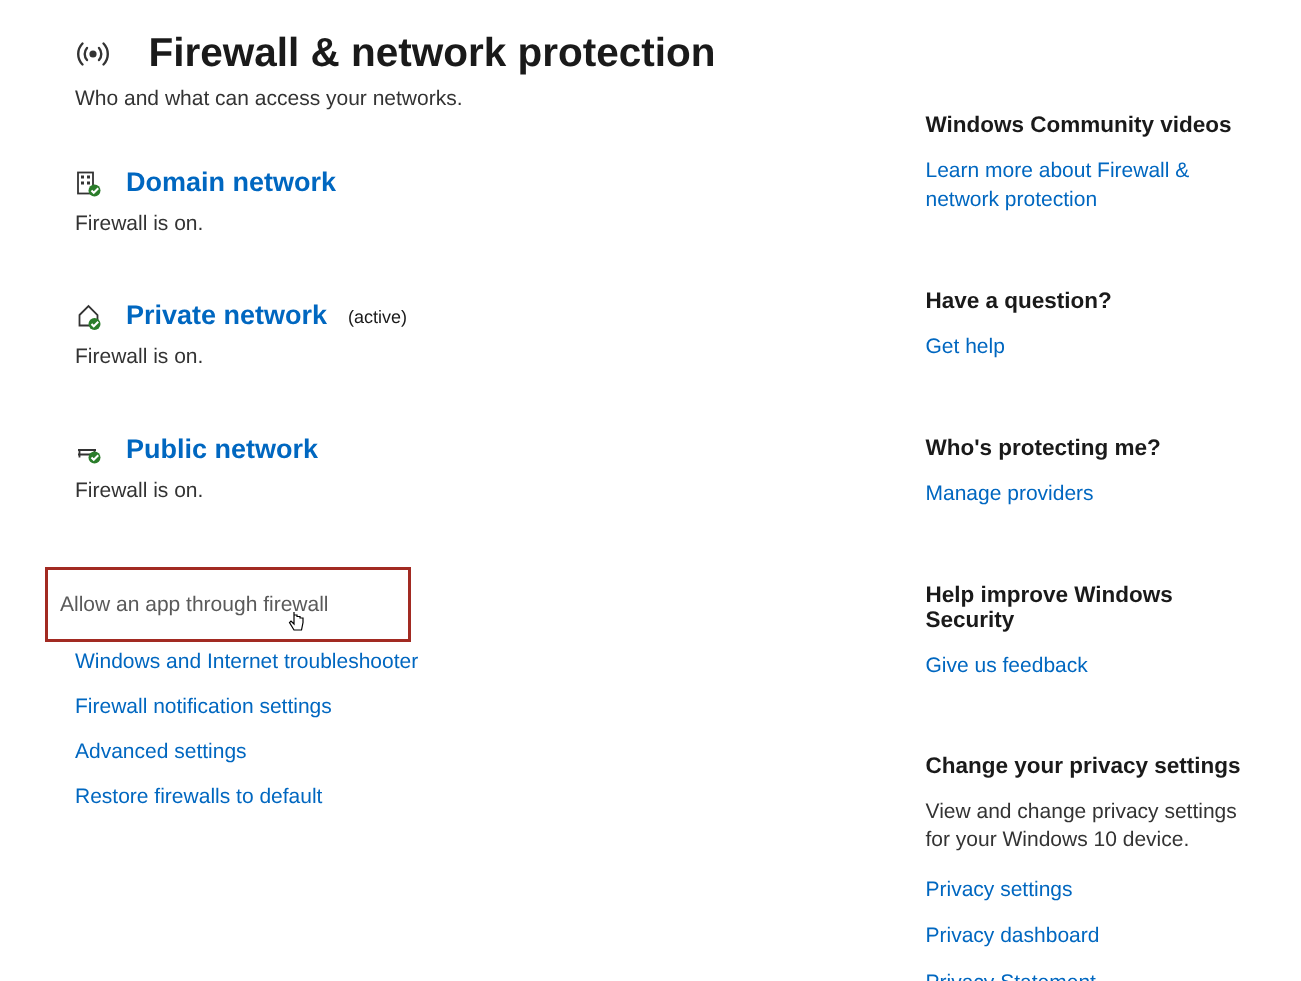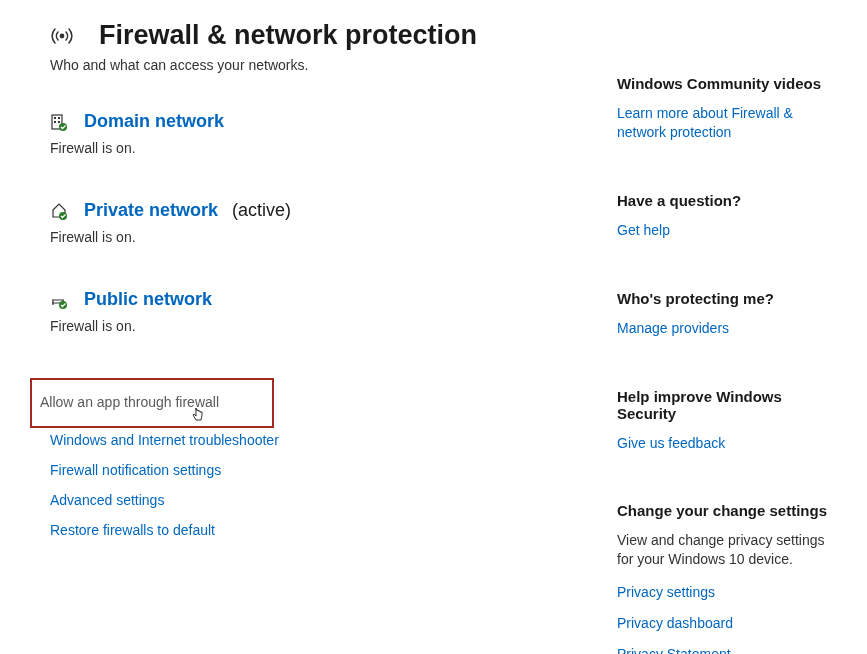--- a/index.html
+++ b/index.html
@@ -20,21 +20,21 @@
     .main-col { flex: 1; }
     .side-col { width: 230px; padding-top: 55px; padding-right: 8px; }
 
     .page-header { display: flex; align-items: center; gap: 25px; margin-bottom: 6px; }
     .page-title { font-size: 27px; font-weight: 600; color: #1a1a1a; }
     .subtitle { font-size: 14px; color: #333; margin-bottom: 38px; }
 
     .net-block { margin-bottom: 44px; }
     .net-head { display: flex; align-items: center; gap: 14px; margin-bottom: 8px; }
     .net-link { font-size: 18px; font-weight: 600; color: #0067c0; text-decoration: none; cursor: pointer; }
-    .net-active { font-size: 18px; font-weight: 400; color: #1a1a1a; }
+    .net-active { font-size: 12px; font-weight: 400; color: #1a1a1a; }
     .net-status { font-size: 14px; color: #333; }
 
     .action-list { margin-top: 10px; }
     .action-link { display: block; font-size: 14px; color: #0067c0; text-decoration: none; margin-bottom: 14px; cursor: pointer; }
     .action-link.highlight {
       border: 2px solid #a22a22;
       color: #5a5a5a;
       padding: 14px 8px 16px 8px;
       margin-left: -20px;
       margin-bottom: 4px;
@@ -142,20 +142,20 @@
     </div>
     <div class="side-section">
       <div class="side-heading">Who's protecting me?</div>
       <a class="side-link">Manage providers</a>
     </div>
     <div class="side-section">
       <div class="side-heading">Help improve Windows Security</div>
       <a class="side-link">Give us feedback</a>
     </div>
     <div class="side-section">
-      <div class="side-heading">Change your change settings</div>
+      <div class="side-heading">Change your privacy settings</div>
       <div class="side-text">View and change privacy settings for your Windows 10 device.</div>
       <a class="side-link">Privacy settings</a>
       <a class="side-link">Privacy dashboard</a>
       <a class="side-link">Privacy Statement</a>
     </div>
   </div>
 </div>
 
 </body></html>

